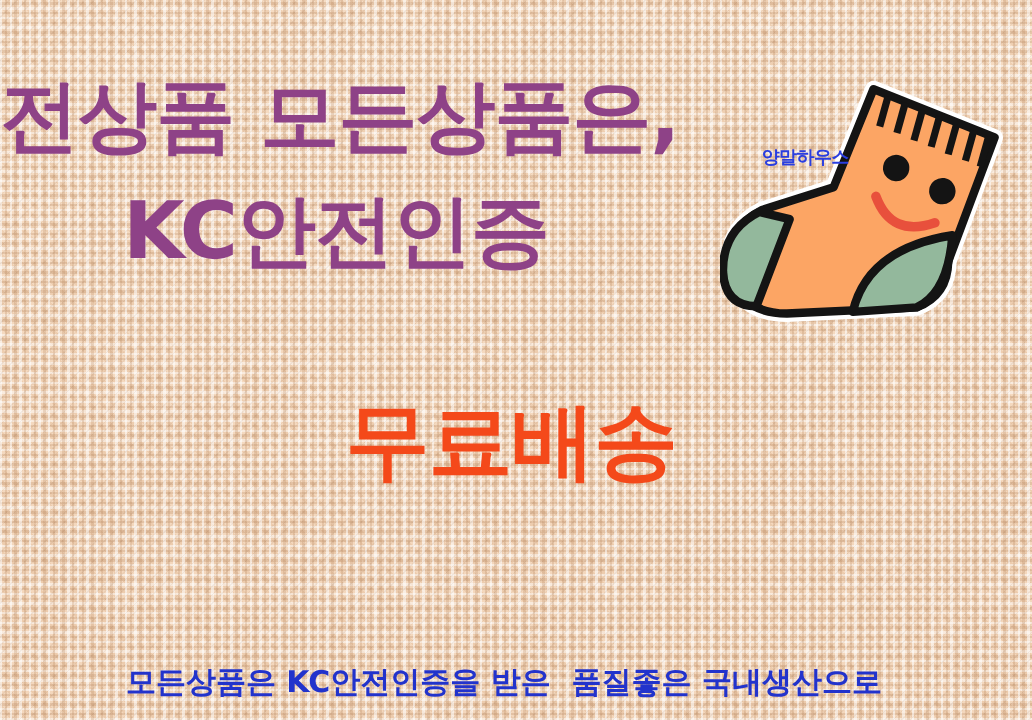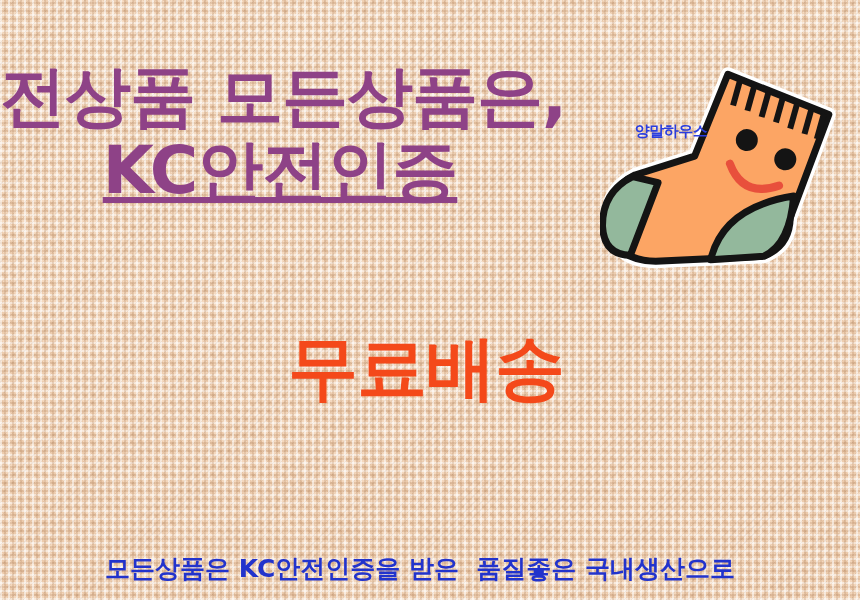--- a/index.html
+++ b/index.html
@@ -63,22 +63,21 @@
     text-align: center;
     line-height: 1.06;
     color: #8e4287;
     font-weight: bold;
     font-size: 66px;
     letter-spacing: -1px;
     white-space: nowrap;
   }
   .headline .line2 {
     display: block;
-    margin-top: 4px;
-    text-decoration: underline;
+    margin-top: 26px;
   }
 
   
   .free-shipping {
     position: absolute;
     left: 0;
     top: 322px;
     width: 820px;
     text-align: center;
     color: #f4491a;

